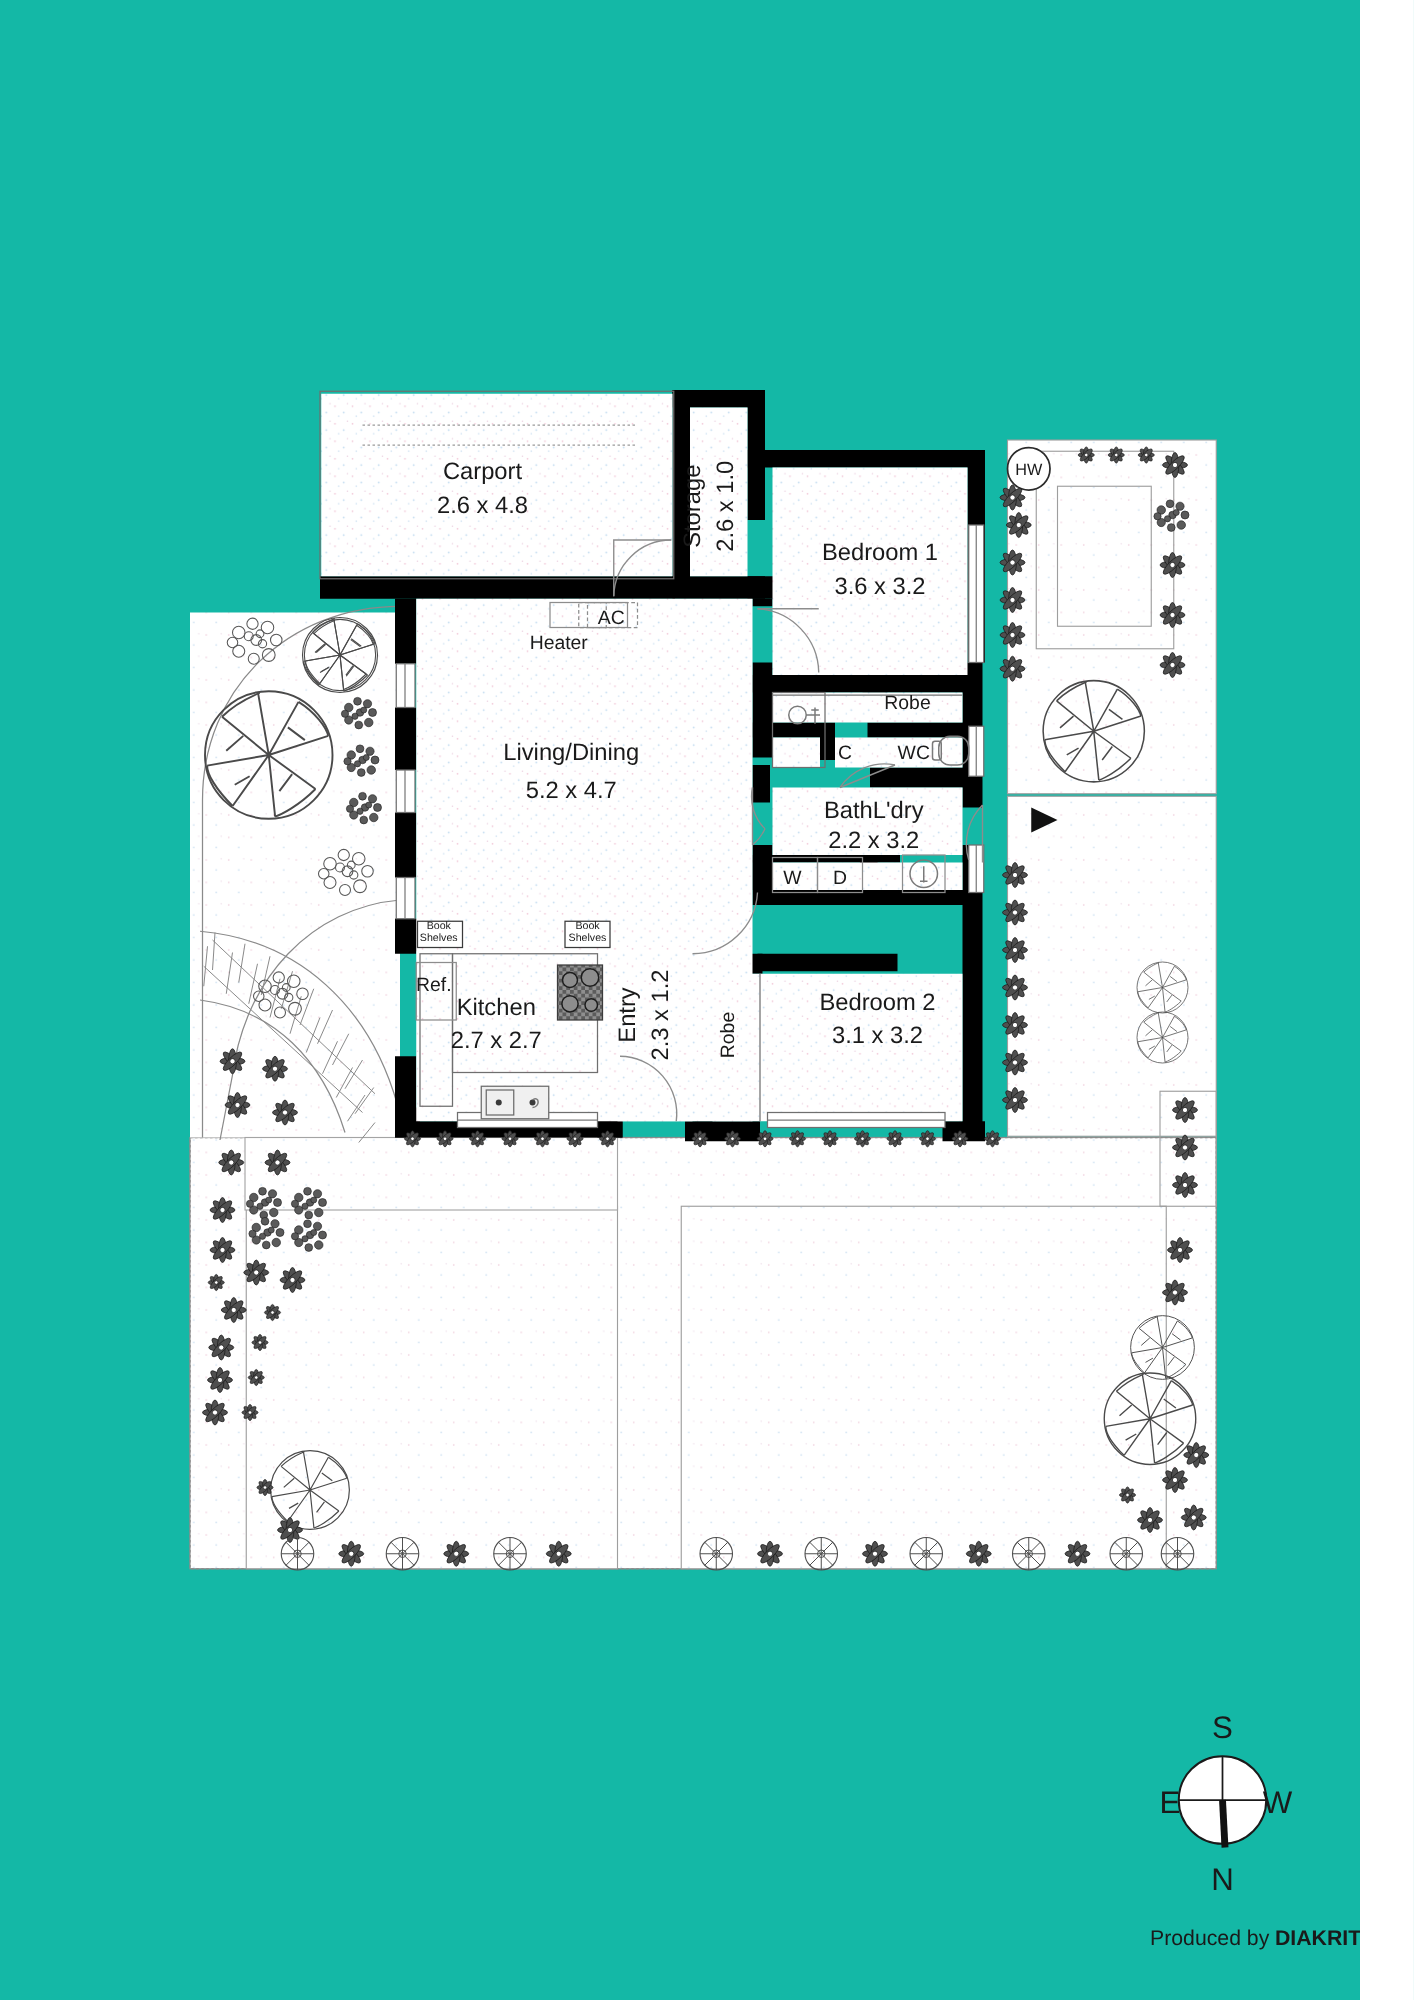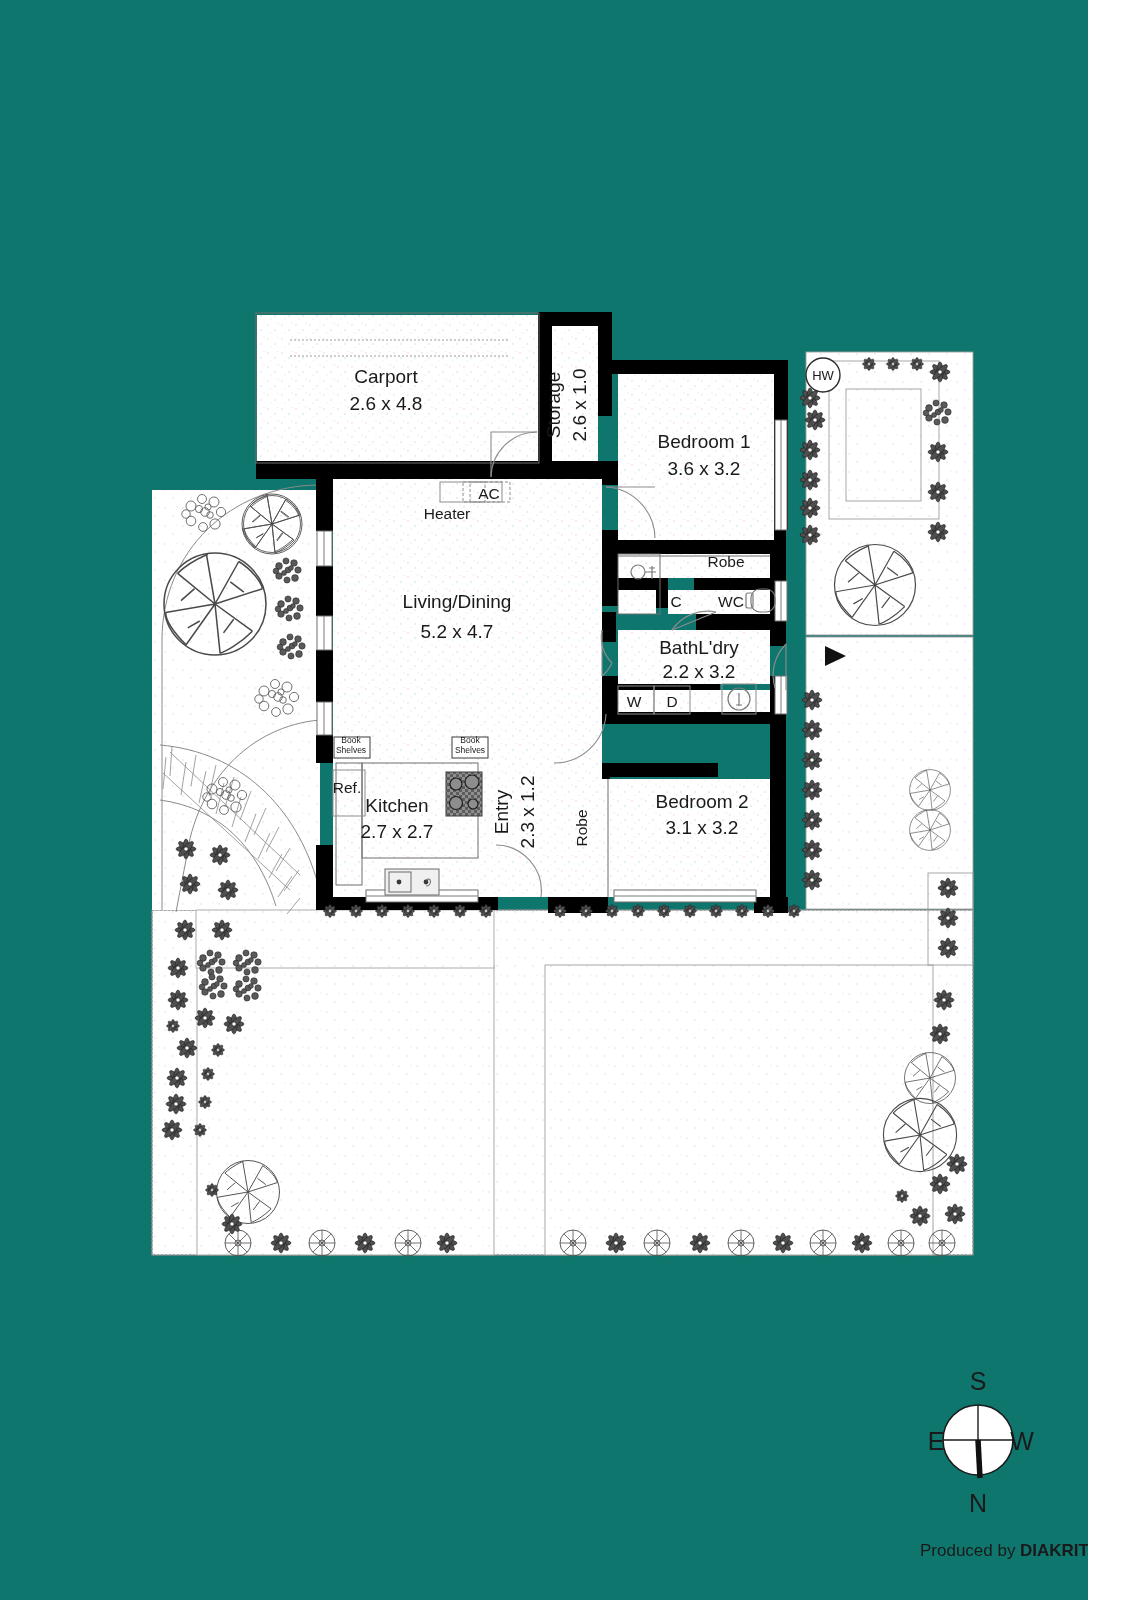--- a/index.html
+++ b/index.html
@@ -1,18 +1,18 @@
 <!DOCTYPE html>
 <html><head>
 <meta charset="utf-8">
 <style>
   html,body{margin:0;padding:0;background:#ffffff;}
   body{width:1131px;height:1600px;position:relative;
        font-family:"Liberation Sans","DejaVu Sans",sans-serif;color:#111;}
-  #stage{position:absolute;left:0;top:0;width:1088px;height:1600px;overflow:hidden;background:#0f766e;}
+  #stage{position:absolute;left:0;top:0;width:1088px;height:1600px;overflow:hidden;background:#14b8a6;}
   svg{display:block;}
   .lbl{font-family:"Liberation Sans","DejaVu Sans",sans-serif;fill:#1a1a1a;}
   .room-name{font-size:19px;text-anchor:middle;}
   .room-dim{font-size:19px;text-anchor:middle;}
   .small{font-size:15.5px;text-anchor:middle;}
   .tiny{font-size:8.5px;text-anchor:middle;}
   .hw{font-size:13px;text-anchor:middle;}
   .compass-letter{font-size:25px;text-anchor:middle;fill:#1a1a1a;}
   .credit{font-size:17px;fill:#1a1a1a;}
   .wall{fill:#000000;}

